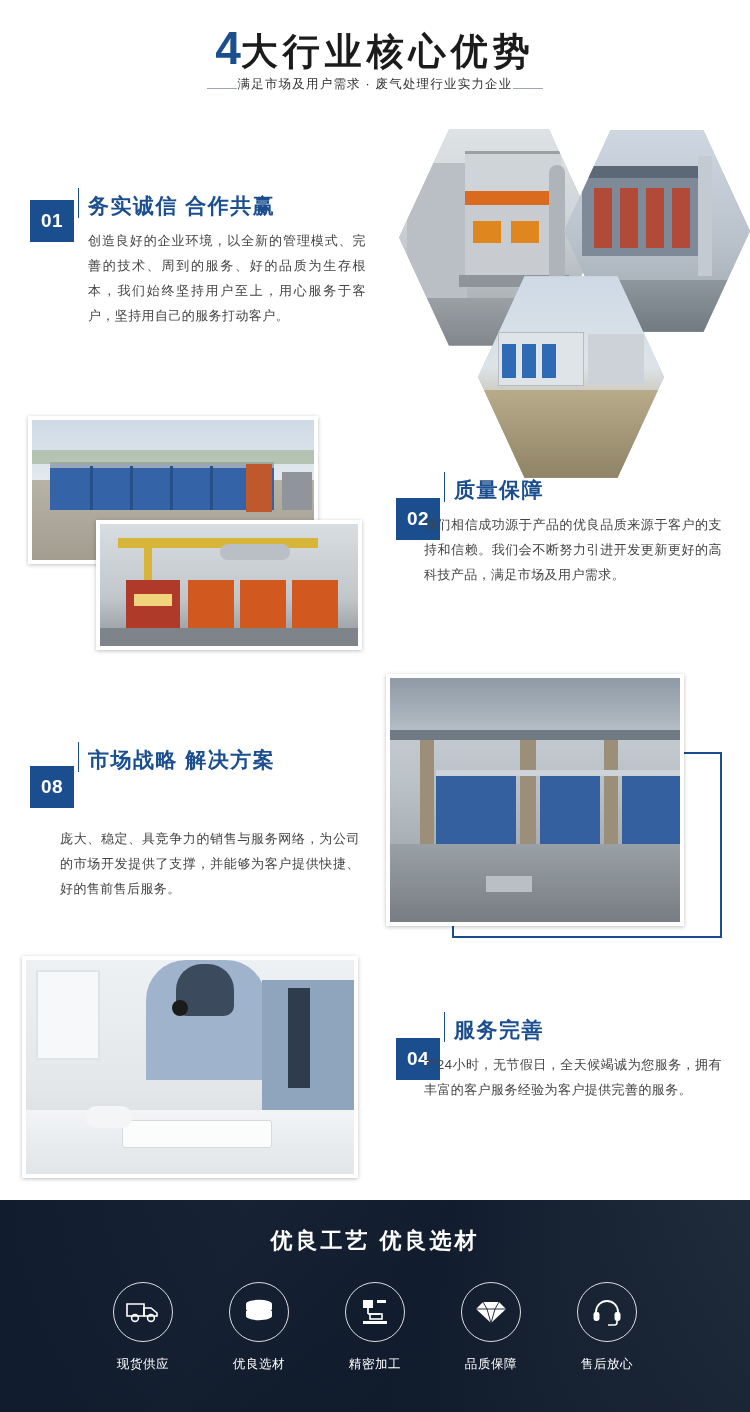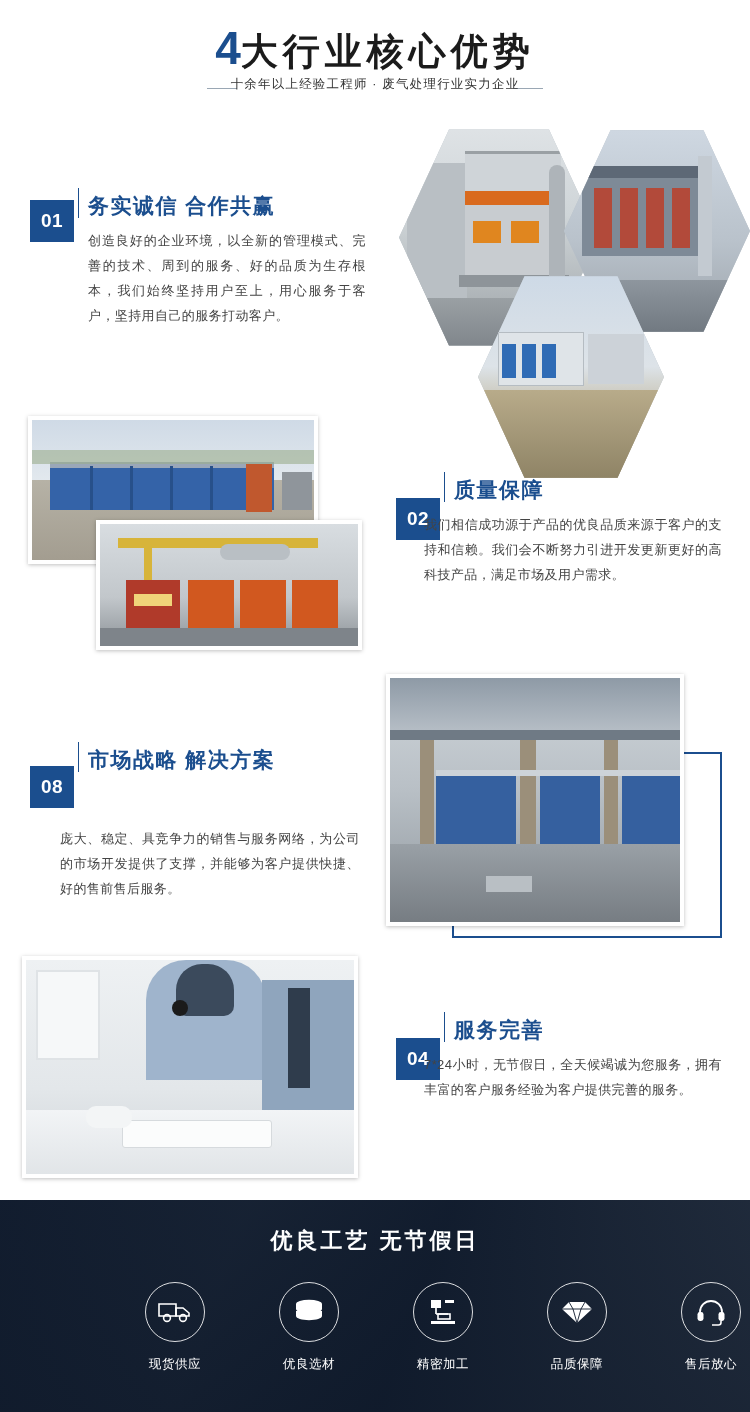--- a/index.html
+++ b/index.html
@@ -138,22 +138,22 @@
     color: #ffffff;
     font-size: 22px;
     font-weight: bold;
     letter-spacing: 3px;
     white-space: nowrap;
   }
   .icon-row {
     position: absolute;
     top: 82px; left: 0; width: 750px;
     display: flex;
-    justify-content: flex-end;
-    gap: 56px;
+    justify-content: center;
+    gap: 38px;
   }
   .icon-item { width: 78px; text-align: center; }
   .icon-circle {
     width: 60px; height: 60px;
     margin: 0 auto 14px auto;
     border: 1.6px solid rgba(255,255,255,0.85);
     border-radius: 50%;
     position: relative;
   }
   .icon-circle svg { position: absolute; left: 50%; top: 50%; transform: translate(-50%,-50%); }
@@ -168,21 +168,21 @@
 <body>
 
 <div class="page">
 
   <div class="header">
     <div class="header-title">
       <span class="num">4</span><span>大行业核心优势</span>
     </div>
     <div class="header-rule-left"></div>
     <div class="header-rule-right"></div>
-    <div class="header-sub">十余年以上经验工程师 · 废气处理行业实力企业</div>
+    <div class="header-sub">满足市场及用户需求 · 废气处理行业实力企业</div>
   </div>
 
   <div class="badge" style="left:30px; top:200px;">01</div>
   <div class="blk-title-rule" style="left:78px; top:188px; height:30px;"></div>
   <div class="blk-title" style="left:88px; top:192px;">务实诚信 合作共赢</div>
   <div class="blk-body" style="left:88px; top:228px; width:278px;">创造良好的企业环境，以全新的管理模式、完善的技术、周到的服务、好的品质为生存根本，我们始终坚持用户至上，用心服务于客户，坚持用自己的服务打动客户。</div>
 
   <div class="hex" style="left:399px; top:125px; width:200px; height:225px;">
     <div class="ph-inner" style="background:linear-gradient(#dfe3e6 0%,#cfd5d8 40%,#9aa0a4 100%);">
       <div style="position:absolute;left:8px;top:38px;width:60px;height:150px;background:#b9bfc4;"></div>
@@ -292,21 +292,21 @@
   </div>
 
   <div class="badge" style="left:396px; top:1038px;">04</div>
   <div class="blk-title-rule" style="left:444px; top:1012px; height:30px;"></div>
   <div class="blk-title" style="left:454px; top:1016px;">服务完善</div>
   <div class="blk-body" style="left:424px; top:1052px; width:298px;">7*24小时，无节假日，全天候竭诚为您服务，拥有丰富的客户服务经验为客户提供完善的服务。</div>
 
   <div class="banner">
     <div class="banner-bg"></div>
 
-    <div class="banner-title">优良工艺  无节假日</div>
+    <div class="banner-title">优良工艺  优良选材</div>
 
     <div class="icon-row">
 
       <div class="icon-item">
         <div class="icon-circle">
           <svg width="34" height="24" viewBox="0 0 34 24">
             <path d="M1 4h17v12H1z" fill="none" stroke="#fff" stroke-width="1.6"></path>
             <path d="M18 8h7l6 5v3H18z" fill="none" stroke="#fff" stroke-width="1.6"></path>
             <circle cx="9" cy="18" r="3.4" fill="none" stroke="#fff" stroke-width="1.6"></circle>
             <circle cx="25" cy="18" r="3.4" fill="none" stroke="#fff" stroke-width="1.6"></circle>

